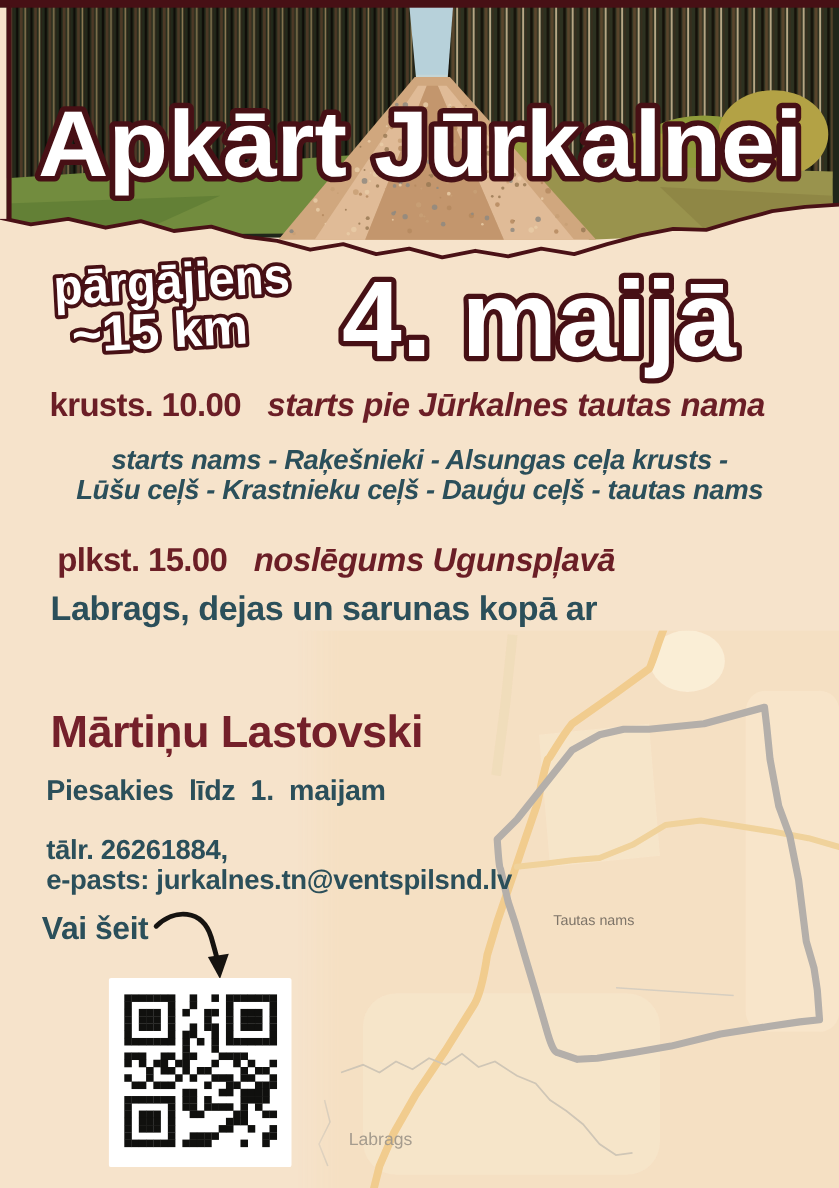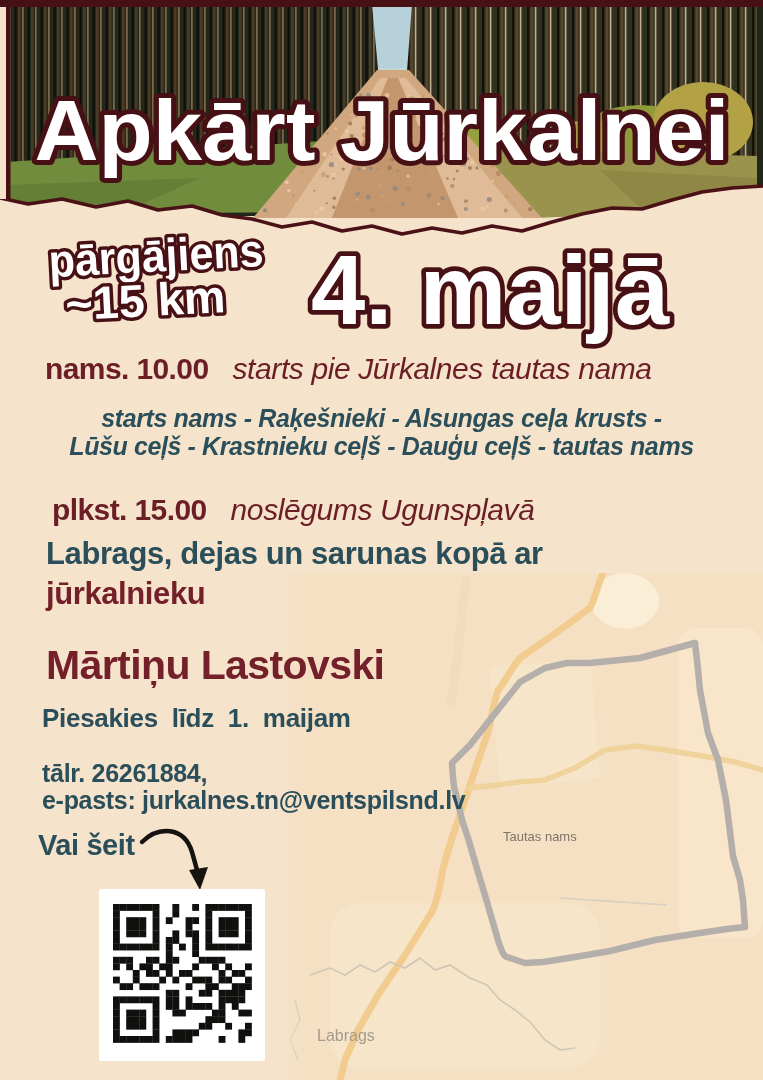--- a/index.html
+++ b/index.html
@@ -18,21 +18,21 @@
   .photo-svg{position:absolute;left:0;top:0;width:763px;height:245px;z-index:3;}
   .subhead-svg{position:absolute;left:0;top:225px;width:763px;height:125px;z-index:4;}
 
   .txt{position:absolute;z-index:5;white-space:nowrap;}
   .maroon{color:#6b1e26;}
   .maroon2{color:#74202a;}
   .teal{color:#2b4f5a;}
 
   .row-start{left:45px;top:352px;font-size:30px;font-weight:700;letter-spacing:-0.6px;}
   .row-finish{left:52px;top:493px;font-size:30px;font-weight:700;letter-spacing:-0.6px;}
-  .row-start .desc,.row-finish .desc{font-style:italic;font-weight:400;font-size:30px;margin-left:24px;letter-spacing:-0.4px;}
+  .row-start .desc,.row-finish .desc{font-style:italic;font-weight:700;font-size:30px;margin-left:24px;letter-spacing:-0.4px;}
   .route{left:0;right:0;top:404px;text-align:center;font-size:25px;font-weight:700;font-style:italic;
     letter-spacing:-0.4px;line-height:28px;}
   .guest1{left:46px;top:536px;font-size:31px;font-weight:700;letter-spacing:-0.4px;}
   .guest2{left:46px;top:576px;font-size:31px;font-weight:700;letter-spacing:-0.4px;}
   .guest-name{left:46px;top:642px;font-size:41px;font-weight:700;letter-spacing:-0.6px;}
   .signup{left:42px;top:703px;font-size:26px;font-weight:700;word-spacing:7px;letter-spacing:-0.3px;}
   .phone{left:42px;top:759px;font-size:25px;font-weight:700;letter-spacing:-0.3px;}
   .email{left:42px;top:786px;font-size:25px;font-weight:700;letter-spacing:-0.3px;}
   .qr-hint{left:38px;top:829px;font-size:29px;font-weight:700;letter-spacing:-0.4px;}
 
@@ -280,34 +280,33 @@
 
   <svg class="subhead-svg" viewBox="0 0 763 125" aria-hidden="true">
     <g transform="rotate(-3 150 70)">
       <text x="158" y="47" text-anchor="middle" font-size="46" font-weight="bold" textLength="215" lengthAdjust="spacingAndGlyphs" fill="#ffffff" stroke="#471015" stroke-width="7" stroke-linejoin="round" paint-order="stroke">pārgājiens</text>
       <text x="145" y="91" text-anchor="middle" font-size="46" font-weight="bold" textLength="160" lengthAdjust="spacingAndGlyphs" fill="#ffffff" stroke="#471015" stroke-width="7" stroke-linejoin="round" paint-order="stroke">~15 km</text>
     </g>
     <text x="490" y="99" text-anchor="middle" font-size="98" font-weight="bold" textLength="358" lengthAdjust="spacingAndGlyphs" fill="#ffffff" stroke="#471015" stroke-width="9.5" stroke-linejoin="round" paint-order="stroke">4. maijā</text>
   </svg>
 
   <div class="txt row-start maroon">
-    <span>nams. 10.00</span><span class="desc">starts pie Jūrkalnes tautas nama</span>
+    <span>krusts. 10.00</span><span class="desc">starts pie Jūrkalnes tautas nama</span>
   </div>
 
   <div class="txt route teal">
     <div>starts nams - Raķešnieki - Alsungas ceļa krusts -</div>
     <div>Lūšu ceļš - Krastnieku ceļš - Dauģu ceļš - tautas nams</div>
   </div>
 
   <div class="txt row-finish maroon">
     <span>plkst. 15.00</span><span class="desc">noslēgums Ugunspļavā</span>
   </div>
 
   <div class="txt guest1 teal">Labrags, dejas un sarunas kopā ar</div>
-  <div class="txt guest2 maroon2">jūrkalnieku</div>
   <div class="txt guest-name maroon2">Mārtiņu Lastovski</div>
 
   <div class="txt signup teal">Piesakies līdz 1. maijam</div>
   <div class="txt phone teal">tālr. 26261884,</div>
   <div class="txt email teal">e-pasts: jurkalnes.tn@ventspilsnd.lv</div>
 
   <div class="txt qr-hint teal">Vai šeit</div>
 
   <svg class="arrow-svg" viewBox="0 0 90 80" aria-hidden="true">
     <path d="M16,24 C32,8 58,8 66,34 C68,41 70,48 72,56" stroke="#161310" stroke-width="4.5" fill="none" stroke-linecap="round"></path>

